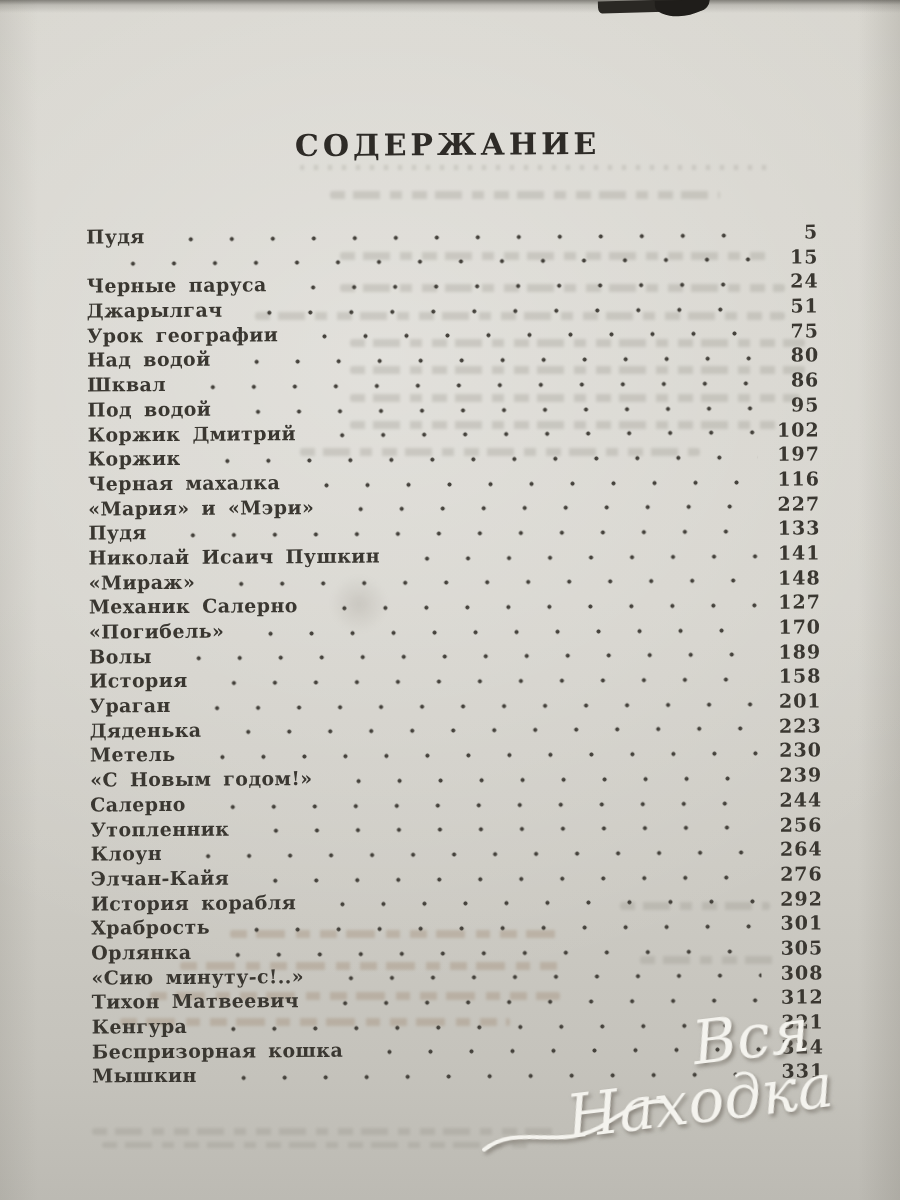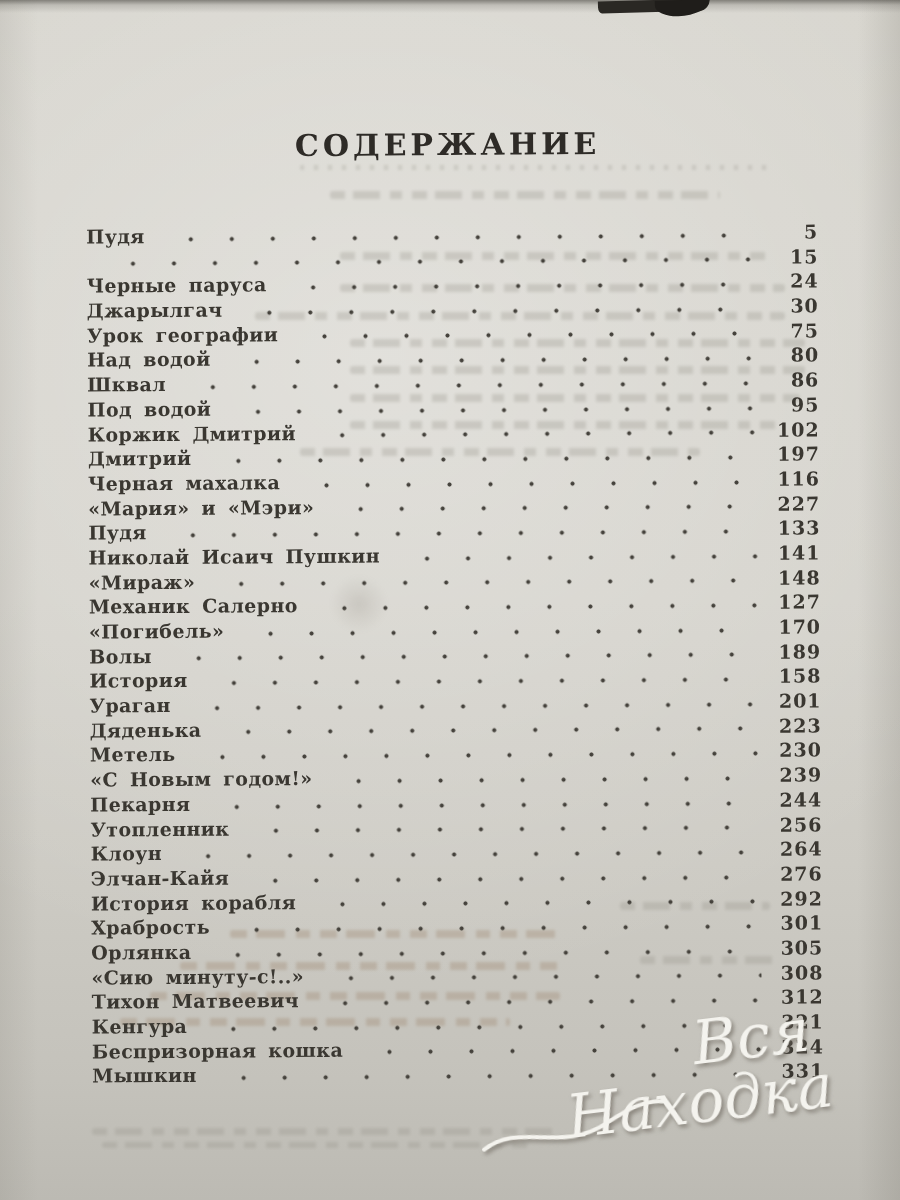--- a/index.html
+++ b/index.html
@@ -138,21 +138,21 @@
 
   <div class="row">
     <span class="t">Черные паруса</span>
     <span class="dots"></span>
     <span class="p">24</span>
   </div>
 
   <div class="row">
     <span class="t">Джарылгач</span>
     <span class="dots"></span>
-    <span class="p">30</span>
+    <span class="p">51</span>
   </div>
 
   <div class="row">
     <span class="t">Урок географии</span>
     <span class="dots"></span>
     <span class="p">75</span>
   </div>
 
   <div class="row">
     <span class="t">Над водой</span>
@@ -172,21 +172,21 @@
     <span class="p">95</span>
   </div>
 
   <div class="row">
     <span class="t">Коржик Дмитрий</span>
     <span class="dots"></span>
     <span class="p">102</span>
   </div>
 
   <div class="row">
-    <span class="t">Дмитрий</span>
+    <span class="t">Коржик</span>
     <span class="dots"></span>
     <span class="p">197</span>
   </div>
 
   <div class="row">
     <span class="t">Черная махалка</span>
     <span class="dots"></span>
     <span class="p">116</span>
   </div>
 
@@ -256,21 +256,21 @@
     <span class="p">230</span>
   </div>
 
   <div class="row">
     <span class="t">«С Новым годом!»</span>
     <span class="dots"></span>
     <span class="p">239</span>
   </div>
 
   <div class="row">
-    <span class="t">Пекарня</span>
+    <span class="t">Салерно</span>
     <span class="dots"></span>
     <span class="p">244</span>
   </div>
 
   <div class="row">
     <span class="t">Утопленник</span>
     <span class="dots"></span>
     <span class="p">256</span>
   </div>
 

